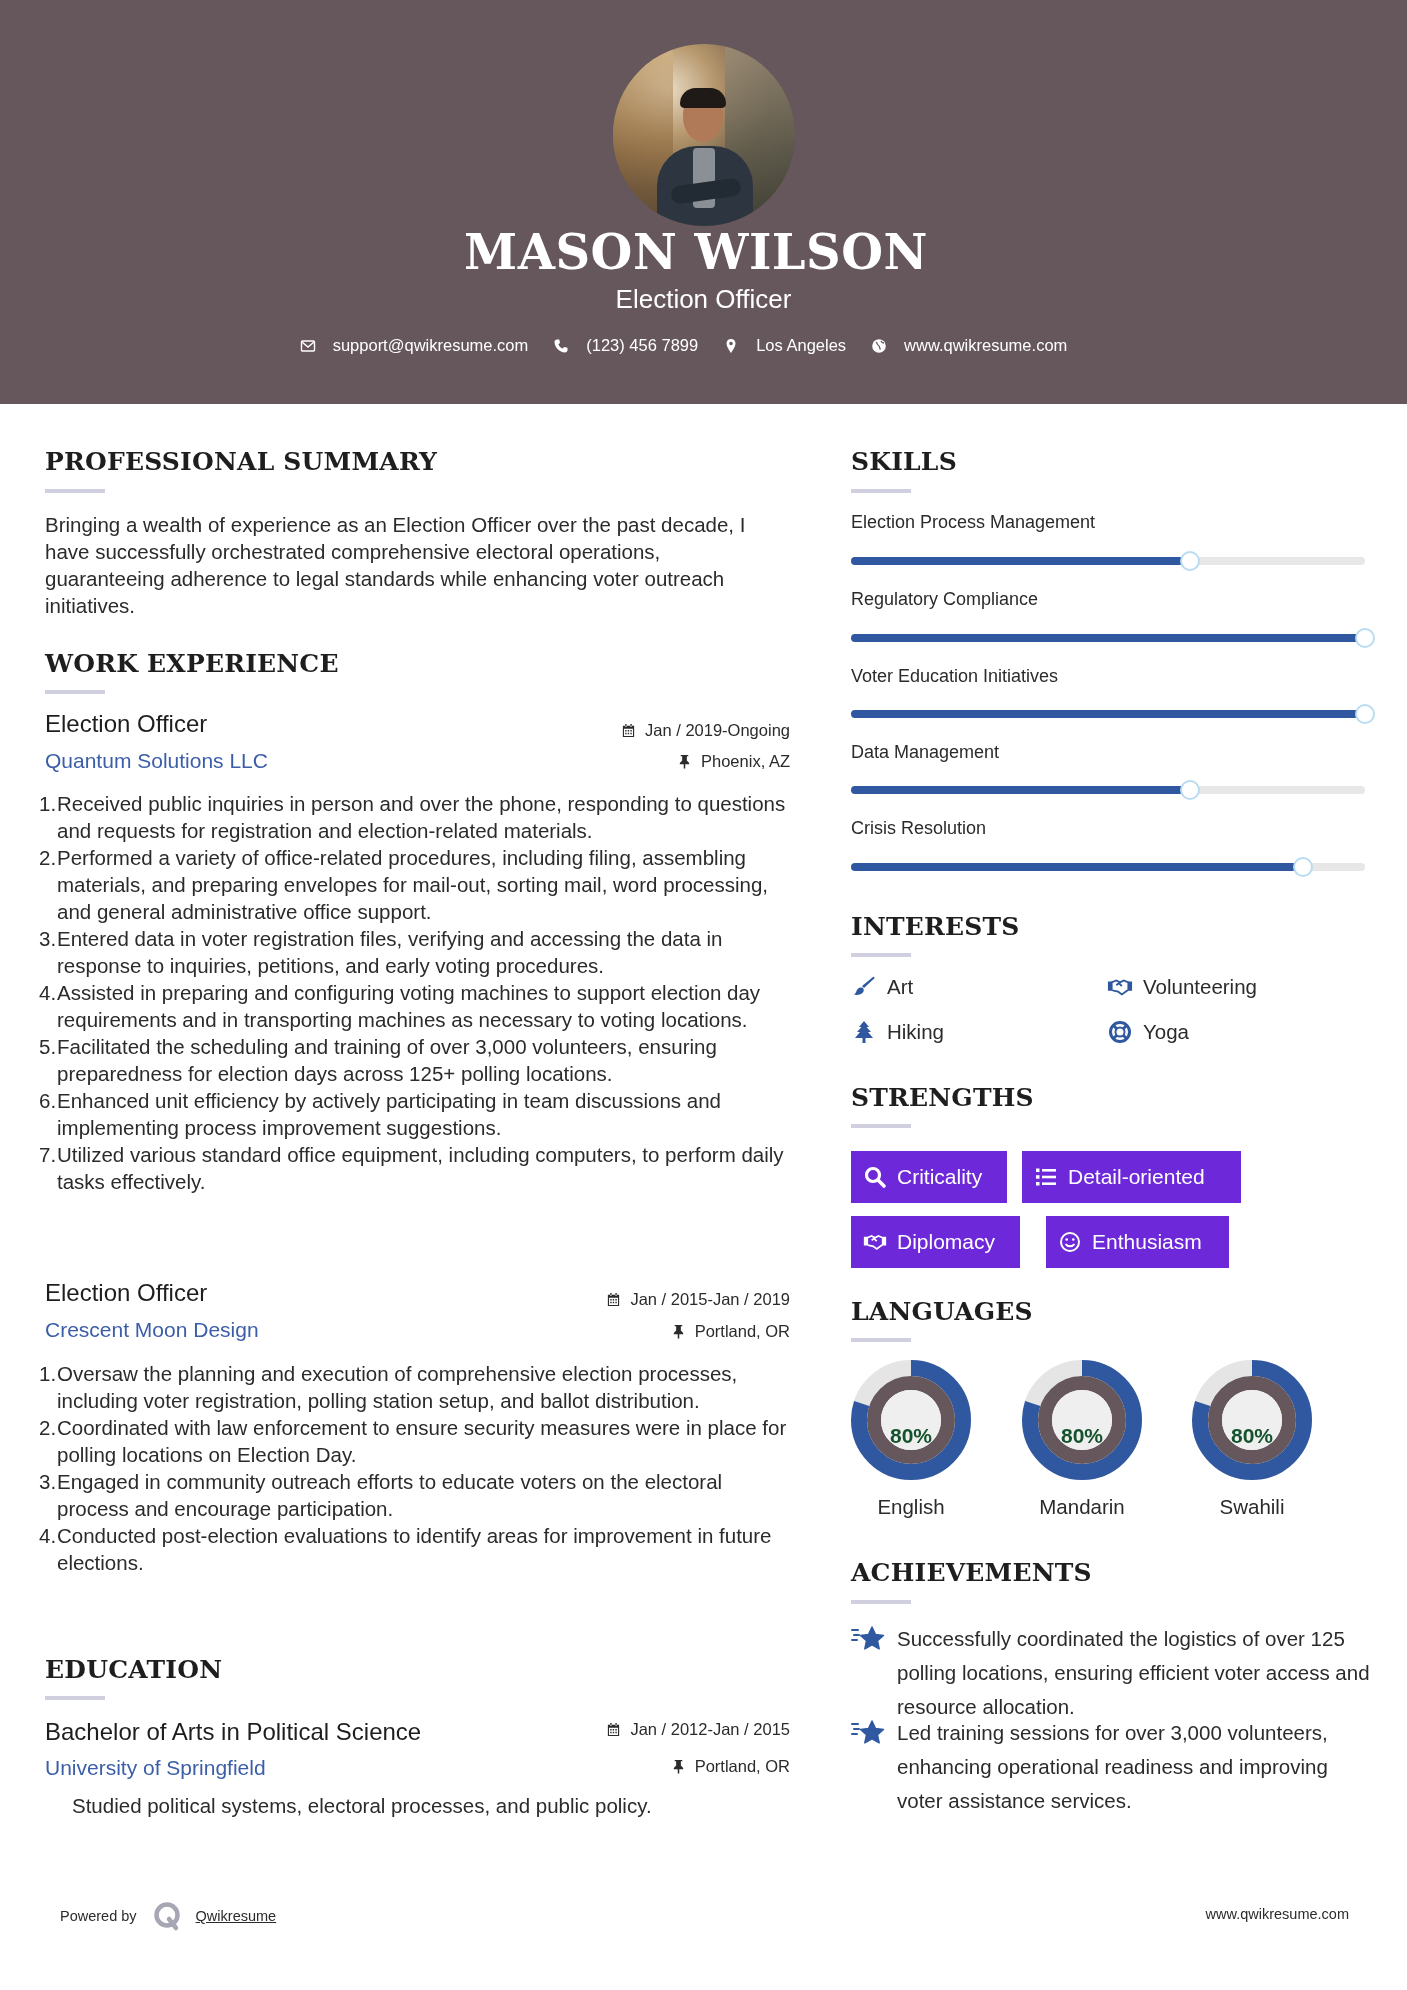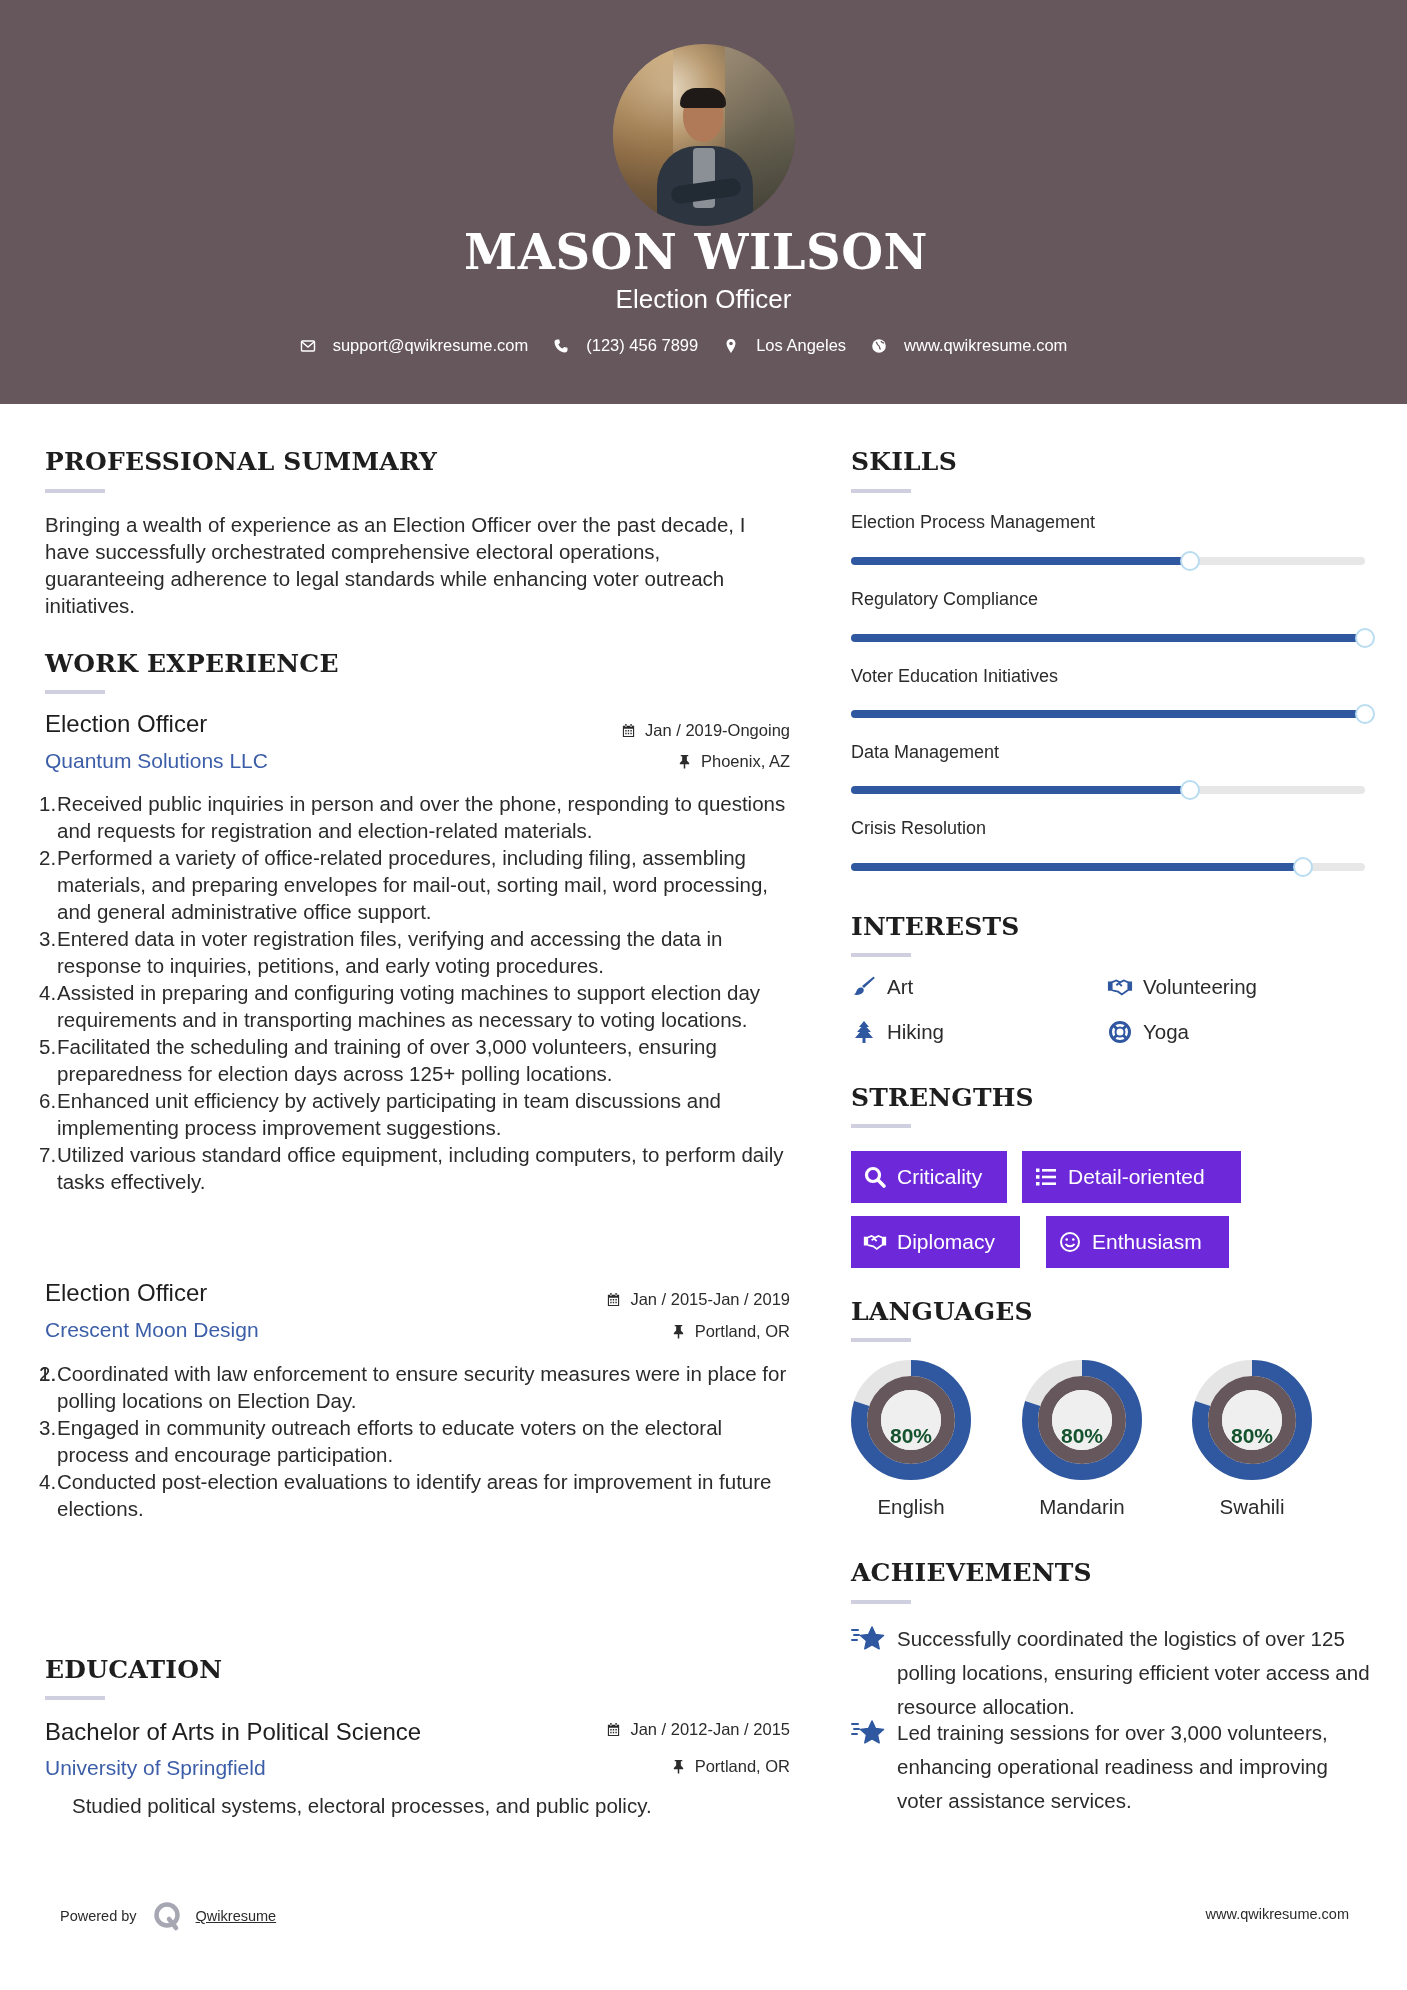--- a/index.html
+++ b/index.html
@@ -161,21 +161,21 @@
   <span>Jan / 2015-Jan / 2019</span>
 </div>
 <div class="company" style="left:45px; top:1318px;">Crescent Moon Design</div>
 <div class="meta" style="top:1322px;">
   <svg viewBox="0 0 16 16">
       <path d="M4 1 H12 V2.5 H10.5 V7 L13 9.5 V11 H8.8 V15.5 H7.2 V11 H3 V9.5 L5.5 7 V2.5 H4 Z"></path>
     </svg>
   <span>Portland, OR</span>
 </div>
 <ol class="duties" style="left:39px; top:1360px; width:760px;">
-  <li><span class="num">1.</span></li>
+  <li><span class="num">1.</span><span>Oversaw the planning and execution of comprehensive election processes, including voter registration, polling station setup, and ballot distribution.</span></li>
   <li><span class="num">2.</span><span>Coordinated with law enforcement to ensure security measures were in place for polling locations on Election Day.</span></li>
   <li><span class="num">3.</span><span>Engaged in community outreach efforts to educate voters on the electoral process and encourage participation.</span></li>
   <li><span class="num">4.</span><span>Conducted post-election evaluations to identify areas for improvement in future elections.</span></li>
 </ol>
 
 <div class="sec-h" style="left:45px; top:1655px;">EDUCATION</div>
 <div class="sec-line" style="left:45px; top:1696px;"></div>
 <div class="job-title" style="left:45px; top:1718px;">Bachelor of Arts in Political Science</div>
 <div class="meta" style="top:1720px;">
   <svg viewBox="0 0 16 16">

